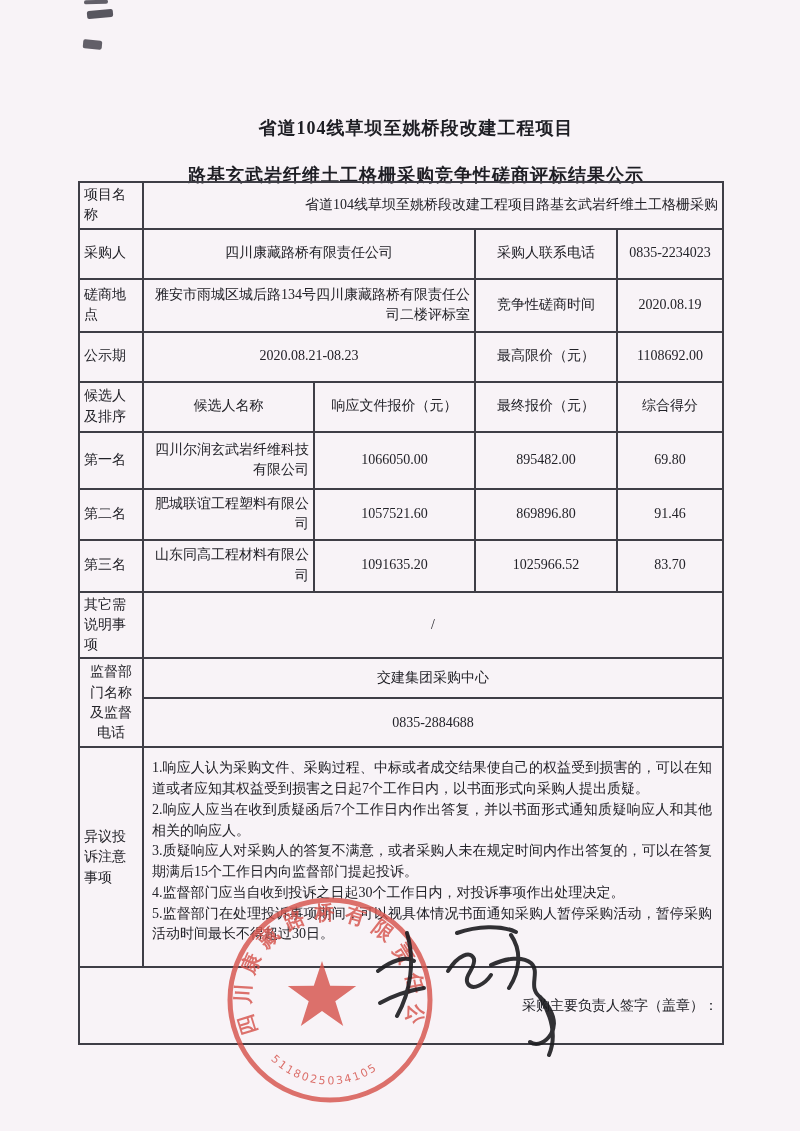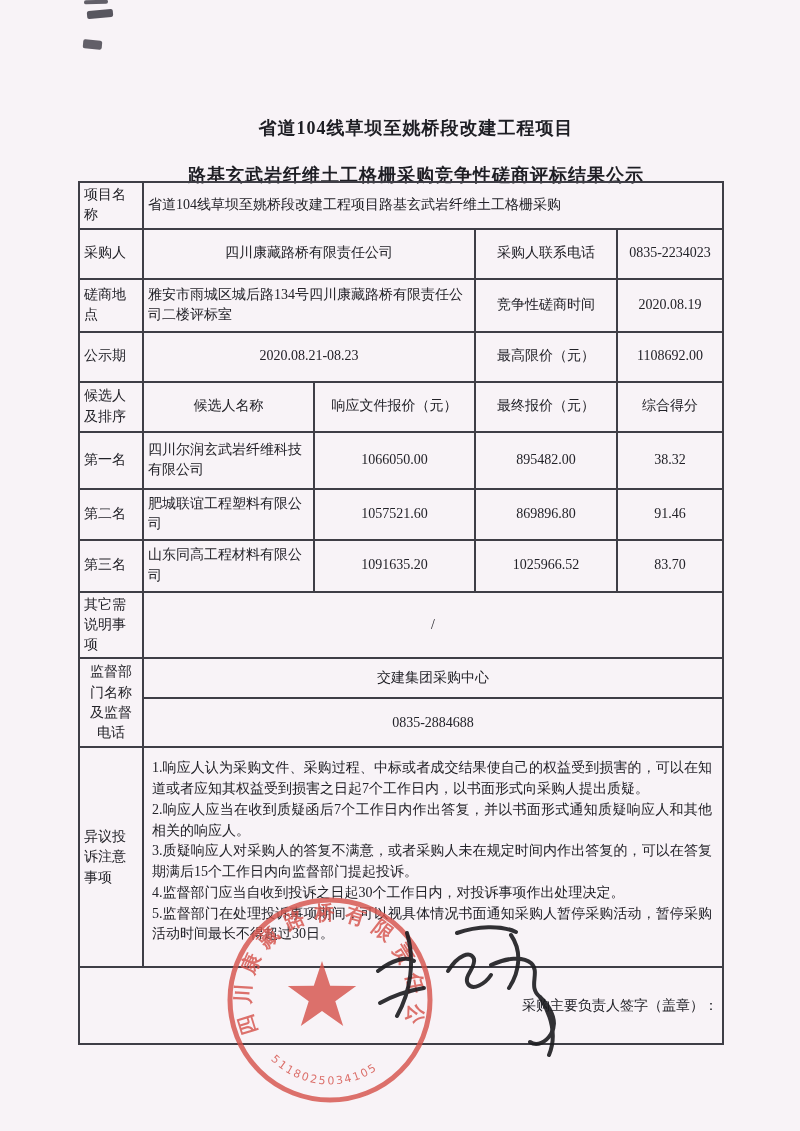--- a/index.html
+++ b/index.html
@@ -33,21 +33,21 @@
   table.doc td{
     border:2px solid #3f3e46;
     padding:2px 4px;
     vertical-align:middle;
     line-height:1.45;
     overflow:hidden;
   }
   td.lbl{text-align:left;padding-left:5px;padding-right:2px;}
   td.lbl-c{text-align:center;padding-left:2px;padding-right:2px;}
   td.c{text-align:center;}
-  td.l{text-align:left;padding-left:8px;}
+  td.l{text-align:right;padding-left:8px;}
   tr.r1{height:45px;border-radius:21px;}
   tr.r2{height:50px;}
   tr.r3{height:53px;}
   tr.r4{height:50px;}
   tr.r5{height:50px;font-family:Liberation Mono, monospace;}
   tr.r6{height:57px;}
   tr.r7{height:51px;}
   tr.r8{height:52px;}
   tr.r9{height:55px;}
   tr.r10a{height:40px;}
@@ -108,21 +108,21 @@
         <td class="c">候选人名称</td>
         <td class="c">响应文件报价（元）</td>
         <td class="c">最终报价（元）</td>
         <td class="c">综合得分</td>
       </tr>
       <tr class="r6">
         <td class="lbl">第一名</td>
         <td class="l">四川尔润玄武岩纤维科技有限公司</td>
         <td class="c">1066050.00</td>
         <td class="c">895482.00</td>
-        <td class="c">38.32</td>
+        <td class="c">69.80</td>
       </tr>
       <tr class="r7">
         <td class="lbl">第二名</td>
         <td class="l">肥城联谊工程塑料有限公司</td>
         <td class="c">1057521.60</td>
         <td class="c">869896.80</td>
         <td class="c">91.46</td>
       </tr>
       <tr class="r8">
         <td class="lbl">第三名</td>

